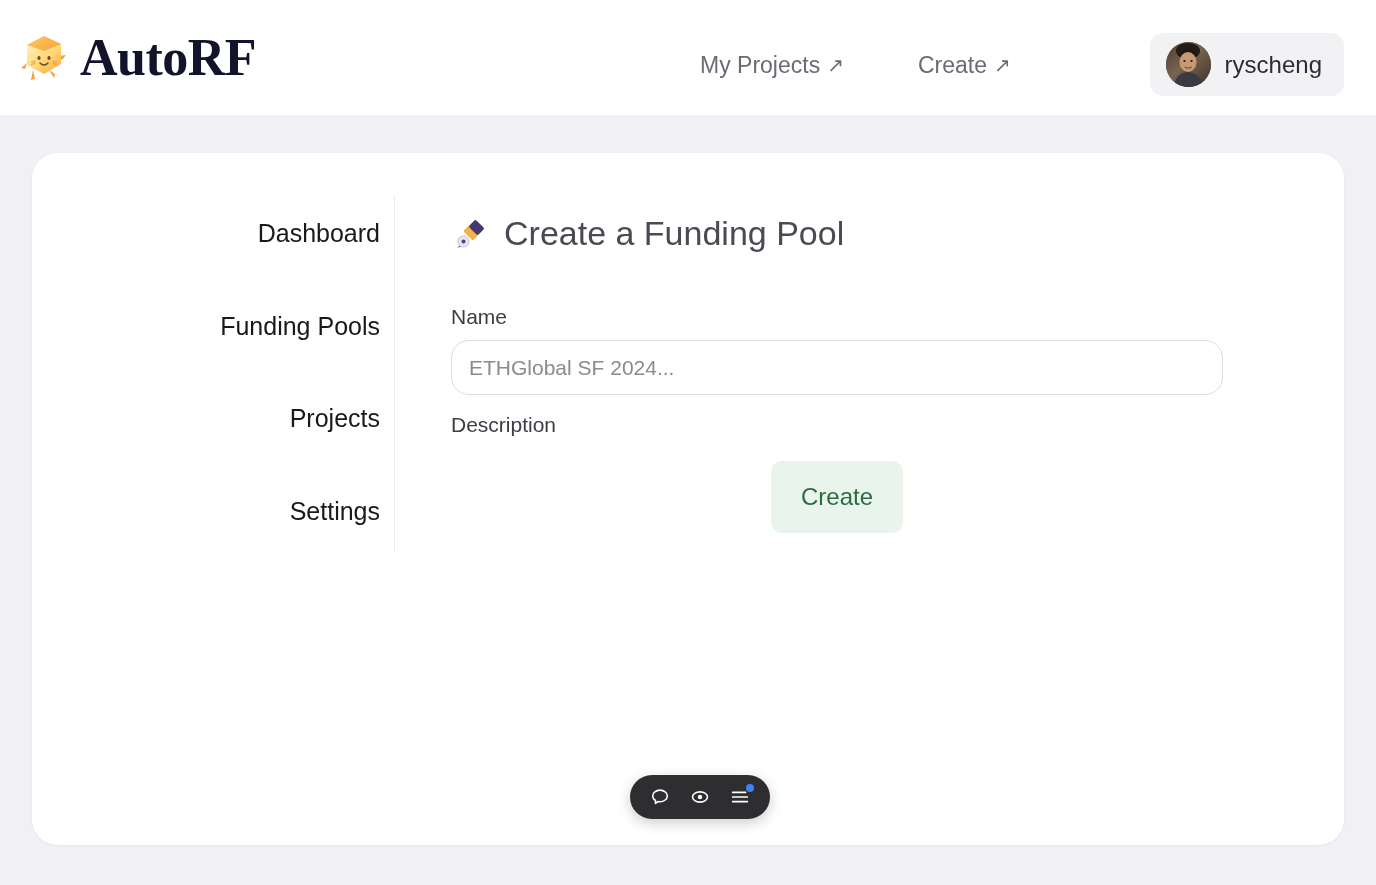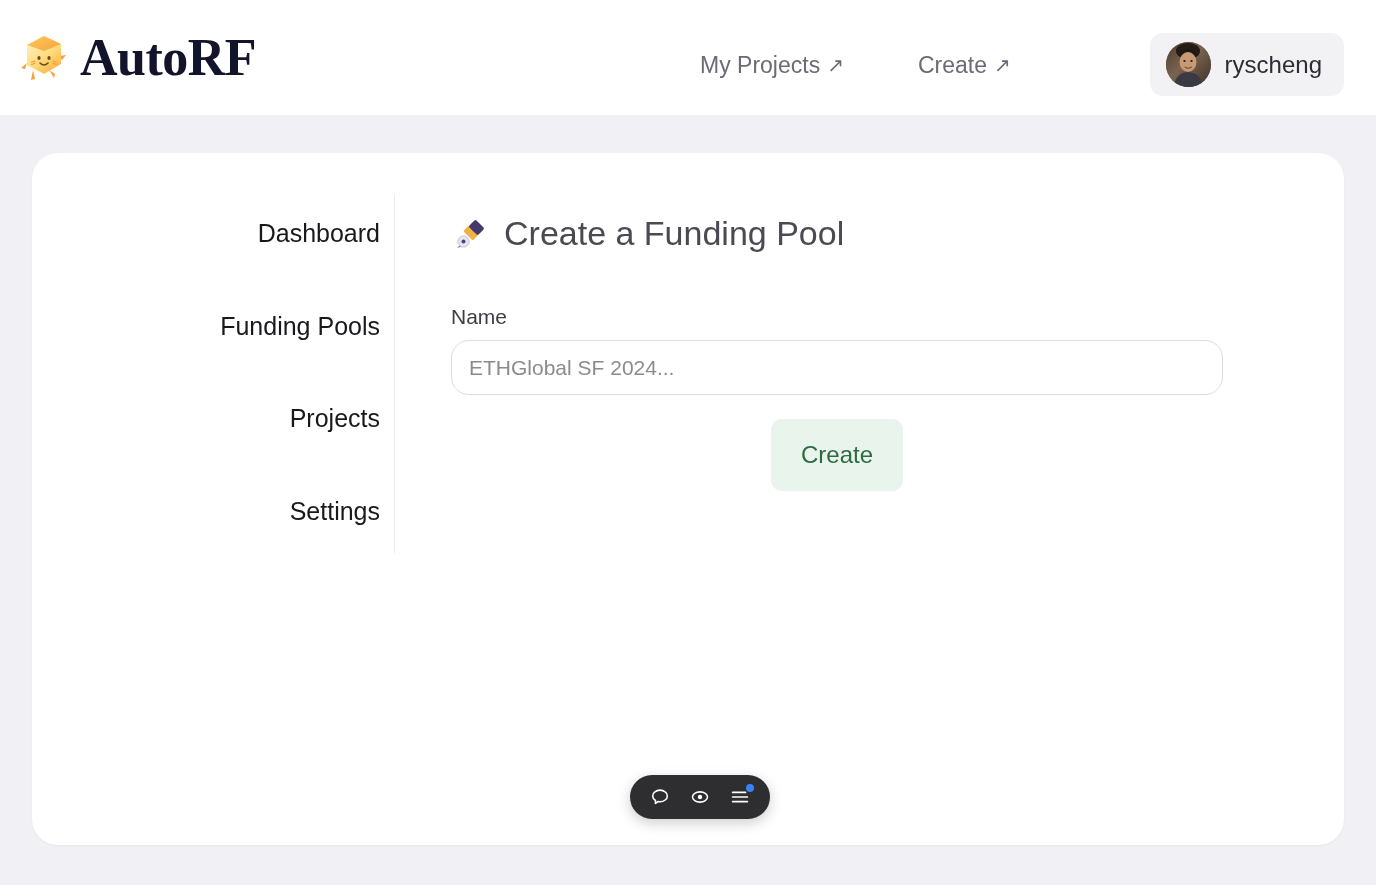--- a/index.html
+++ b/index.html
@@ -381,20 +381,21 @@
           </span>
           <span class="pane-title-text">Create a Funding Pool</span>
         </div>
 
         <div class="field">
           <label class="field-label">Name</label>
           <input class="text-input" type="text" placeholder="ETHGlobal SF 2024..." style="">
         </div>
 
         <div class="field">
+          <label class="field-label">Description</label>
         </div>
 
         <div class="submit-row">
           <button class="create-button">Create</button>
         </div>
 
       </div>
 
       <div class="float-toolbar">
         <span class="toolbar-btn">

